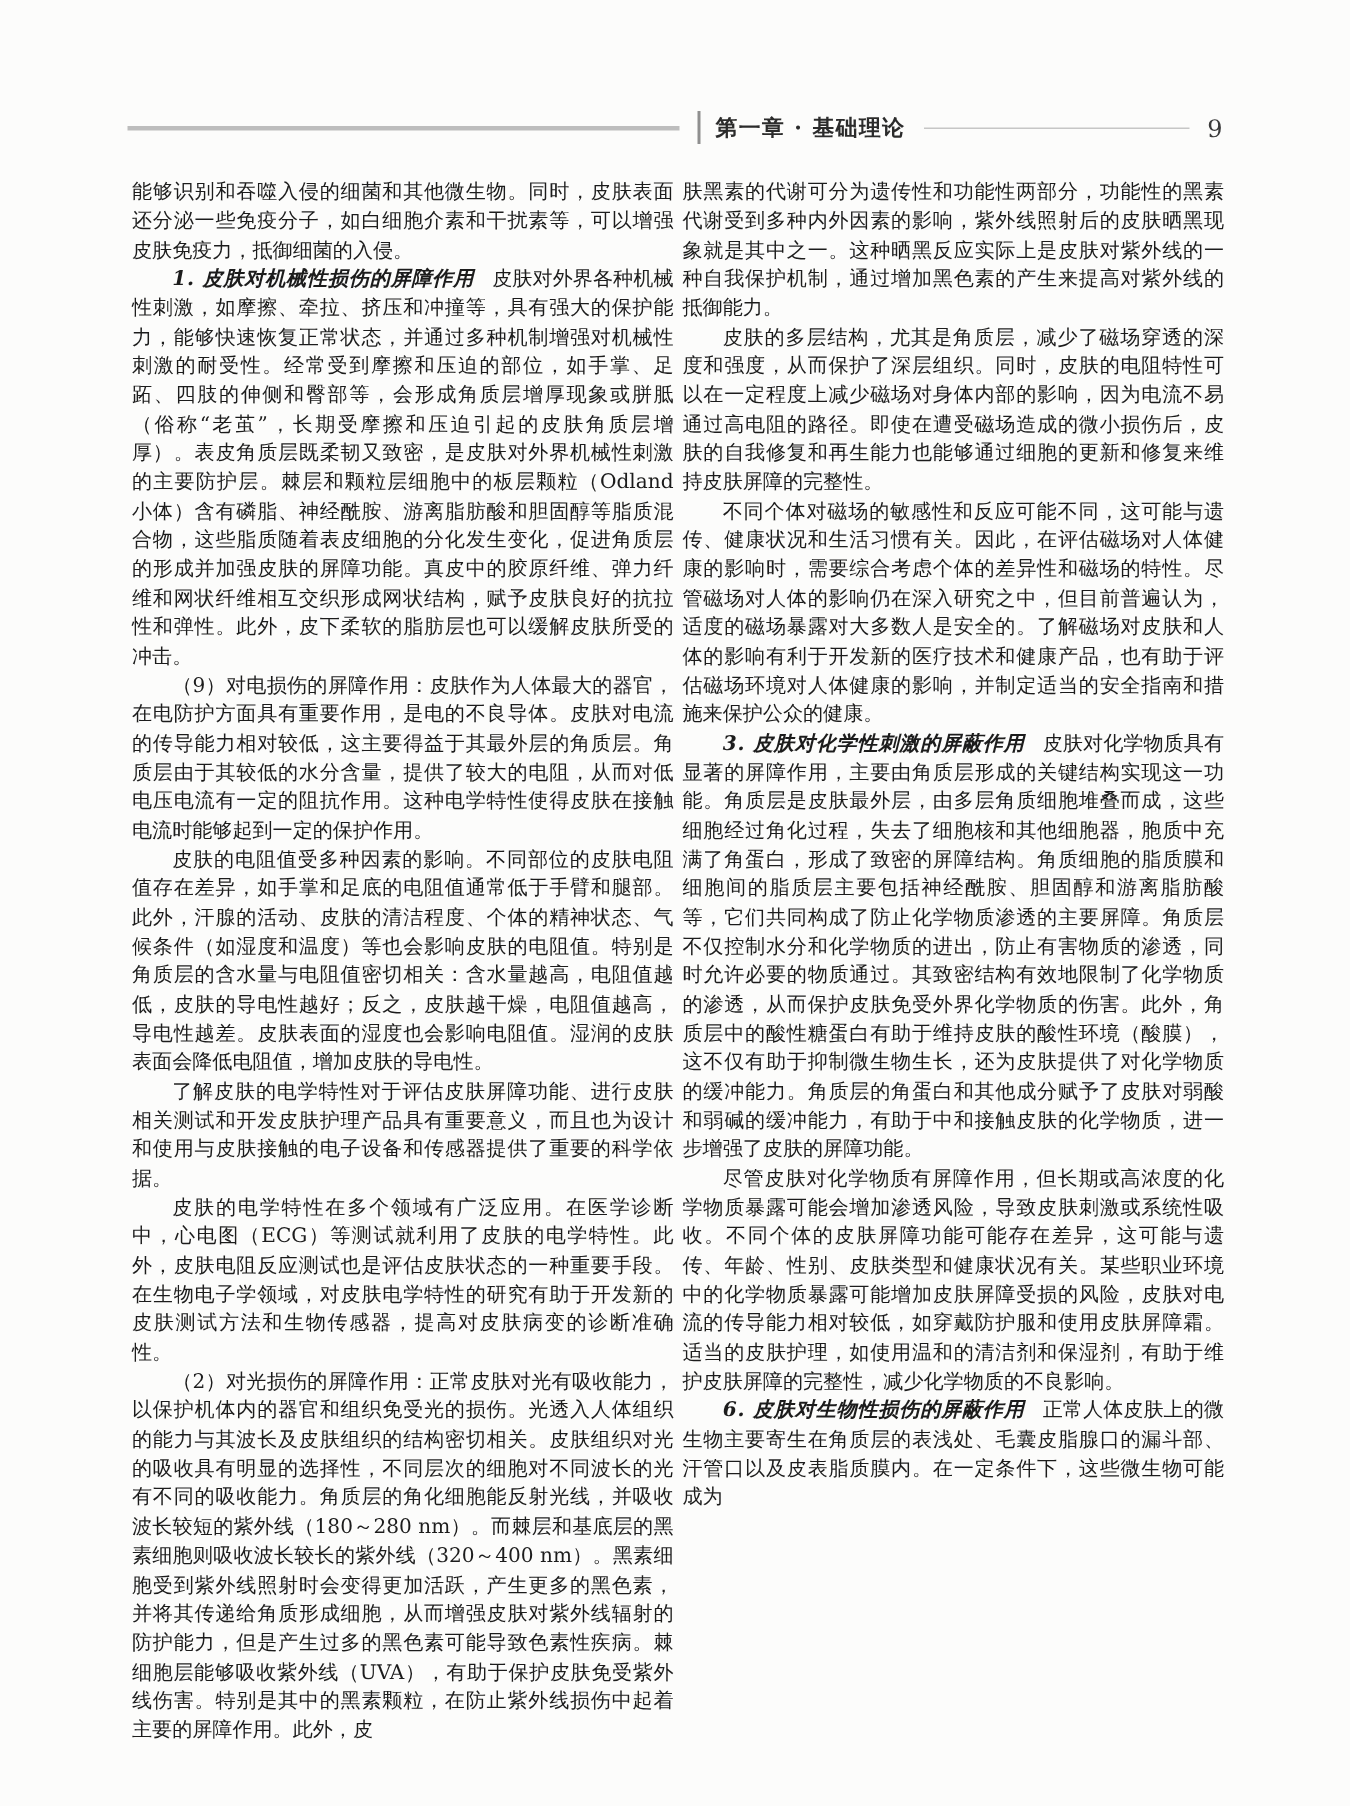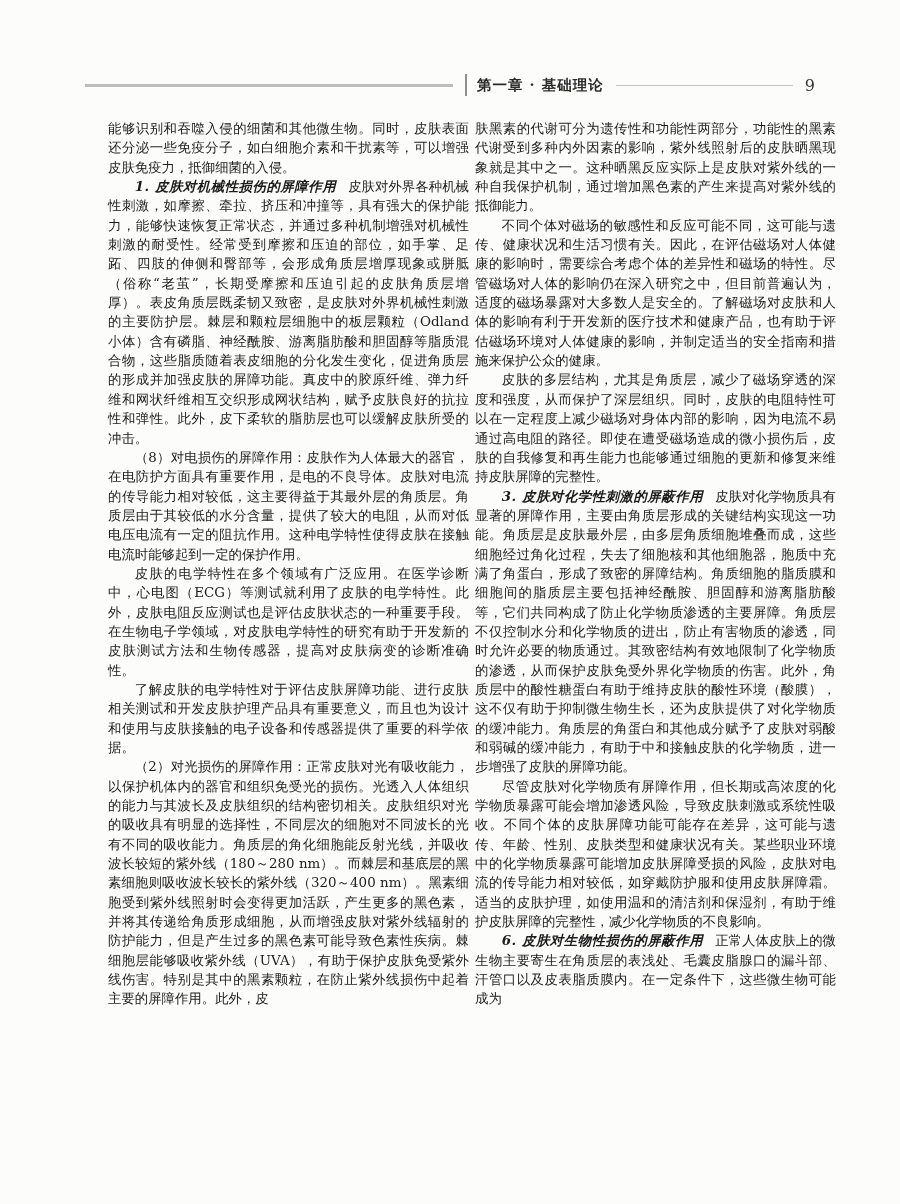--- a/index.html
+++ b/index.html
@@ -22,21 +22,21 @@
     font-family:"DejaVu Serif","Liberation Serif",serif;
     font-weight:bold; font-size:14.5px; color:#2b2b2b;
     letter-spacing:1px; white-space:nowrap; flex:none;
   }
   .rule-thin { flex:1; height:1px; background:#c6c6c6; margin:0 12px; }
   .page-number { font-size:16px; color:#3a3a3a; flex:none; }
   
   .column {
     position:absolute; top:119px; width:361px;
     font-size:13.4px; line-height:19.35px;
-    text-align:justify; text-justify:inter-ideograph;margin-left:20px;
+    text-align:justify; text-justify:inter-ideograph;
   }
   .col-left  { left:88px; }
   .col-right { left:455px; }
   .para { margin:0; text-indent:2em; }
   .para.continuation { text-indent:0; }
   .kaiti { font-weight:bold; letter-spacing:0.5px; }
   .kaiti.run-in { margin-right:0.9em;font-style:italic; }
 </style>
 </head>
 <body>
@@ -47,28 +47,29 @@
     <div class="rule-thick"></div>
     <div class="vbar"></div>
     <div class="chapter-title">第一章 · 基础理论</div>
     <div class="rule-thin"></div>
     <div class="page-number">9</div>
   </div>
 
   <div class="column col-left" id="col-left">
       <p class="para continuation">能够识别和吞噬入侵的细菌和其他微生物。同时，皮肤表面还分泌一些免疫分子，如白细胞介素和干扰素等，可以增强皮肤免疫力，抵御细菌的入侵。</p>
       <p class="para body"><span class="kaiti run-in">1. 皮肤对机械性损伤的屏障作用</span>皮肤对外界各种机械性刺激，如摩擦、牵拉、挤压和冲撞等，具有强大的保护能力，能够快速恢复正常状态，并通过多种机制增强对机械性刺激的耐受性。经常受到摩擦和压迫的部位，如手掌、足跖、四肢的伸侧和臀部等，会形成角质层增厚现象或胼胝（俗称“老茧”，长期受摩擦和压迫引起的皮肤角质层增厚）。表皮角质层既柔韧又致密，是皮肤对外界机械性刺激的主要防护层。棘层和颗粒层细胞中的板层颗粒（Odland 小体）含有磷脂、神经酰胺、游离脂肪酸和胆固醇等脂质混合物，这些脂质随着表皮细胞的分化发生变化，促进角质层的形成并加强皮肤的屏障功能。真皮中的胶原纤维、弹力纤维和网状纤维相互交织形成网状结构，赋予皮肤良好的抗拉性和弹性。此外，皮下柔软的脂肪层也可以缓解皮肤所受的冲击。</p>
-      <p class="para body">（8）对电损伤的屏障作用：皮肤作为人体最大的器官，在电防护方面具有重要作用，是电的不良导体。皮肤对电流的传导能力相对较低，这主要得益于其最外层的角质层。角质层由于其较低的水分含量，提供了较大的电阻，从而对低电压电流有一定的阻抗作用。这种电学特性使得皮肤在接触电流时能够起到一定的保护作用。</p>
+      <p class="para body">（9）对电损伤的屏障作用：皮肤作为人体最大的器官，在电防护方面具有重要作用，是电的不良导体。皮肤对电流的传导能力相对较低，这主要得益于其最外层的角质层。角质层由于其较低的水分含量，提供了较大的电阻，从而对低电压电流有一定的阻抗作用。这种电学特性使得皮肤在接触电流时能够起到一定的保护作用。</p>
+      <p class="para body">皮肤的电阻值受多种因素的影响。不同部位的皮肤电阻值存在差异，如手掌和足底的电阻值通常低于手臂和腿部。此外，汗腺的活动、皮肤的清洁程度、个体的精神状态、气候条件（如湿度和温度）等也会影响皮肤的电阻值。特别是角质层的含水量与电阻值密切相关：含水量越高，电阻值越低，皮肤的导电性越好；反之，皮肤越干燥，电阻值越高，导电性越差。皮肤表面的湿度也会影响电阻值。湿润的皮肤表面会降低电阻值，增加皮肤的导电性。</p>
+      <p class="para body">了解皮肤的电学特性对于评估皮肤屏障功能、进行皮肤相关测试和开发皮肤护理产品具有重要意义，而且也为设计和使用与皮肤接触的电子设备和传感器提供了重要的科学依据。</p>
       <p class="para body">皮肤的电学特性在多个领域有广泛应用。在医学诊断中，心电图（ECG）等测试就利用了皮肤的电学特性。此外，皮肤电阻反应测试也是评估皮肤状态的一种重要手段。在生物电子学领域，对皮肤电学特性的研究有助于开发新的皮肤测试方法和生物传感器，提高对皮肤病变的诊断准确性。</p>
-      <p class="para body">了解皮肤的电学特性对于评估皮肤屏障功能、进行皮肤相关测试和开发皮肤护理产品具有重要意义，而且也为设计和使用与皮肤接触的电子设备和传感器提供了重要的科学依据。</p>
       <p class="para body">（2）对光损伤的屏障作用：正常皮肤对光有吸收能力，以保护机体内的器官和组织免受光的损伤。光透入人体组织的能力与其波长及皮肤组织的结构密切相关。皮肤组织对光的吸收具有明显的选择性，不同层次的细胞对不同波长的光有不同的吸收能力。角质层的角化细胞能反射光线，并吸收波长较短的紫外线（180～280 nm）。而棘层和基底层的黑素细胞则吸收波长较长的紫外线（320～400 nm）。黑素细胞受到紫外线照射时会变得更加活跃，产生更多的黑色素，并将其传递给角质形成细胞，从而增强皮肤对紫外线辐射的防护能力，但是产生过多的黑色素可能导致色素性疾病。棘细胞层能够吸收紫外线（UVA），有助于保护皮肤免受紫外线伤害。特别是其中的黑素颗粒，在防止紫外线损伤中起着主要的屏障作用。此外，皮</p>
     </div>
 
   <div class="column col-right" id="col-right">
       <p class="para continuation">肤黑素的代谢可分为遗传性和功能性两部分，功能性的黑素代谢受到多种内外因素的影响，紫外线照射后的皮肤晒黑现象就是其中之一。这种晒黑反应实际上是皮肤对紫外线的一种自我保护机制，通过增加黑色素的产生来提高对紫外线的抵御能力。</p>
+      <p class="para body">皮肤的多层结构，尤其是角质层，减少了磁场穿透的深度和强度，从而保护了深层组织。同时，皮肤的电阻特性可以在一定程度上减少磁场对身体内部的影响，因为电流不易通过高电阻的路径。即使在遭受磁场造成的微小损伤后，皮肤的自我修复和再生能力也能够通过细胞的更新和修复来维持皮肤屏障的完整性。</p>
       <p class="para body">不同个体对磁场的敏感性和反应可能不同，这可能与遗传、健康状况和生活习惯有关。因此，在评估磁场对人体健康的影响时，需要综合考虑个体的差异性和磁场的特性。尽管磁场对人体的影响仍在深入研究之中，但目前普遍认为，适度的磁场暴露对大多数人是安全的。了解磁场对皮肤和人体的影响有利于开发新的医疗技术和健康产品，也有助于评估磁场环境对人体健康的影响，并制定适当的安全指南和措施来保护公众的健康。</p>
-      <p class="para body">皮肤的多层结构，尤其是角质层，减少了磁场穿透的深度和强度，从而保护了深层组织。同时，皮肤的电阻特性可以在一定程度上减少磁场对身体内部的影响，因为电流不易通过高电阻的路径。即使在遭受磁场造成的微小损伤后，皮肤的自我修复和再生能力也能够通过细胞的更新和修复来维持皮肤屏障的完整性。</p>
       <p class="para body"><span class="kaiti run-in">3. 皮肤对化学性刺激的屏蔽作用</span>皮肤对化学物质具有显著的屏障作用，主要由角质层形成的关键结构实现这一功能。角质层是皮肤最外层，由多层角质细胞堆叠而成，这些细胞经过角化过程，失去了细胞核和其他细胞器，胞质中充满了角蛋白，形成了致密的屏障结构。角质细胞的脂质膜和细胞间的脂质层主要包括神经酰胺、胆固醇和游离脂肪酸等，它们共同构成了防止化学物质渗透的主要屏障。角质层不仅控制水分和化学物质的进出，防止有害物质的渗透，同时允许必要的物质通过。其致密结构有效地限制了化学物质的渗透，从而保护皮肤免受外界化学物质的伤害。此外，角质层中的酸性糖蛋白有助于维持皮肤的酸性环境（酸膜），这不仅有助于抑制微生物生长，还为皮肤提供了对化学物质的缓冲能力。角质层的角蛋白和其他成分赋予了皮肤对弱酸和弱碱的缓冲能力，有助于中和接触皮肤的化学物质，进一步增强了皮肤的屏障功能。</p>
       <p class="para body">尽管皮肤对化学物质有屏障作用，但长期或高浓度的化学物质暴露可能会增加渗透风险，导致皮肤刺激或系统性吸收。不同个体的皮肤屏障功能可能存在差异，这可能与遗传、年龄、性别、皮肤类型和健康状况有关。某些职业环境中的化学物质暴露可能增加皮肤屏障受损的风险，皮肤对电流的传导能力相对较低，如穿戴防护服和使用皮肤屏障霜。适当的皮肤护理，如使用温和的清洁剂和保湿剂，有助于维护皮肤屏障的完整性，减少化学物质的不良影响。</p>
       <p class="para body"><span class="kaiti run-in">6. 皮肤对生物性损伤的屏蔽作用</span>正常人体皮肤上的微生物主要寄生在角质层的表浅处、毛囊皮脂腺口的漏斗部、汗管口以及皮表脂质膜内。在一定条件下，这些微生物可能成为</p>
     </div>
 
 </div>
 
 </body></html>

